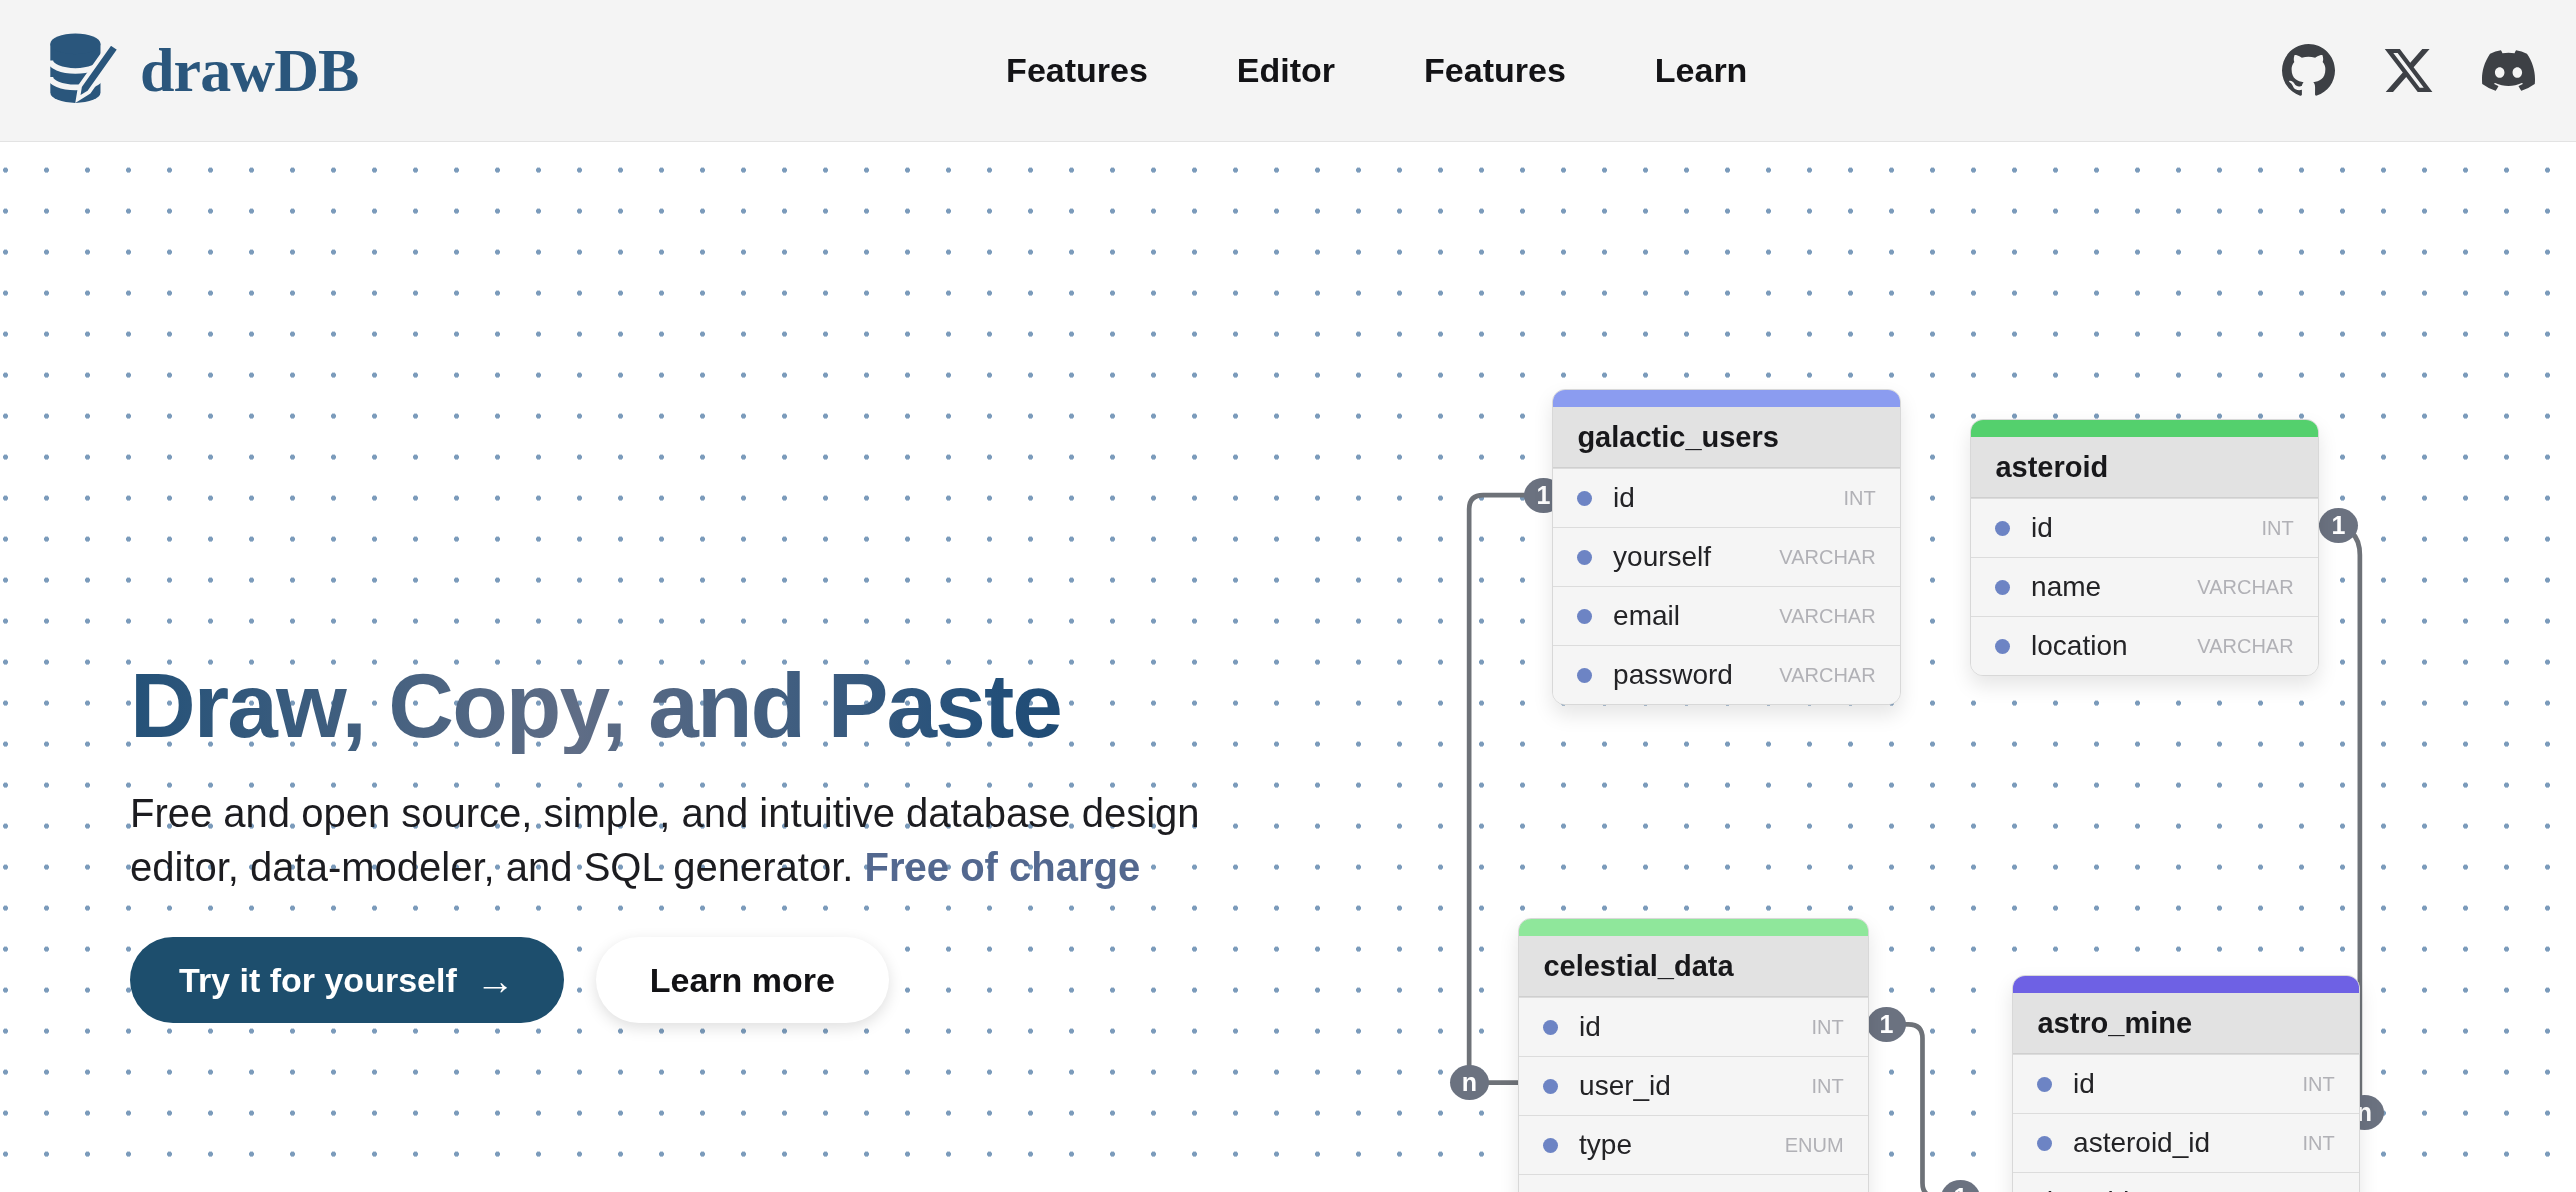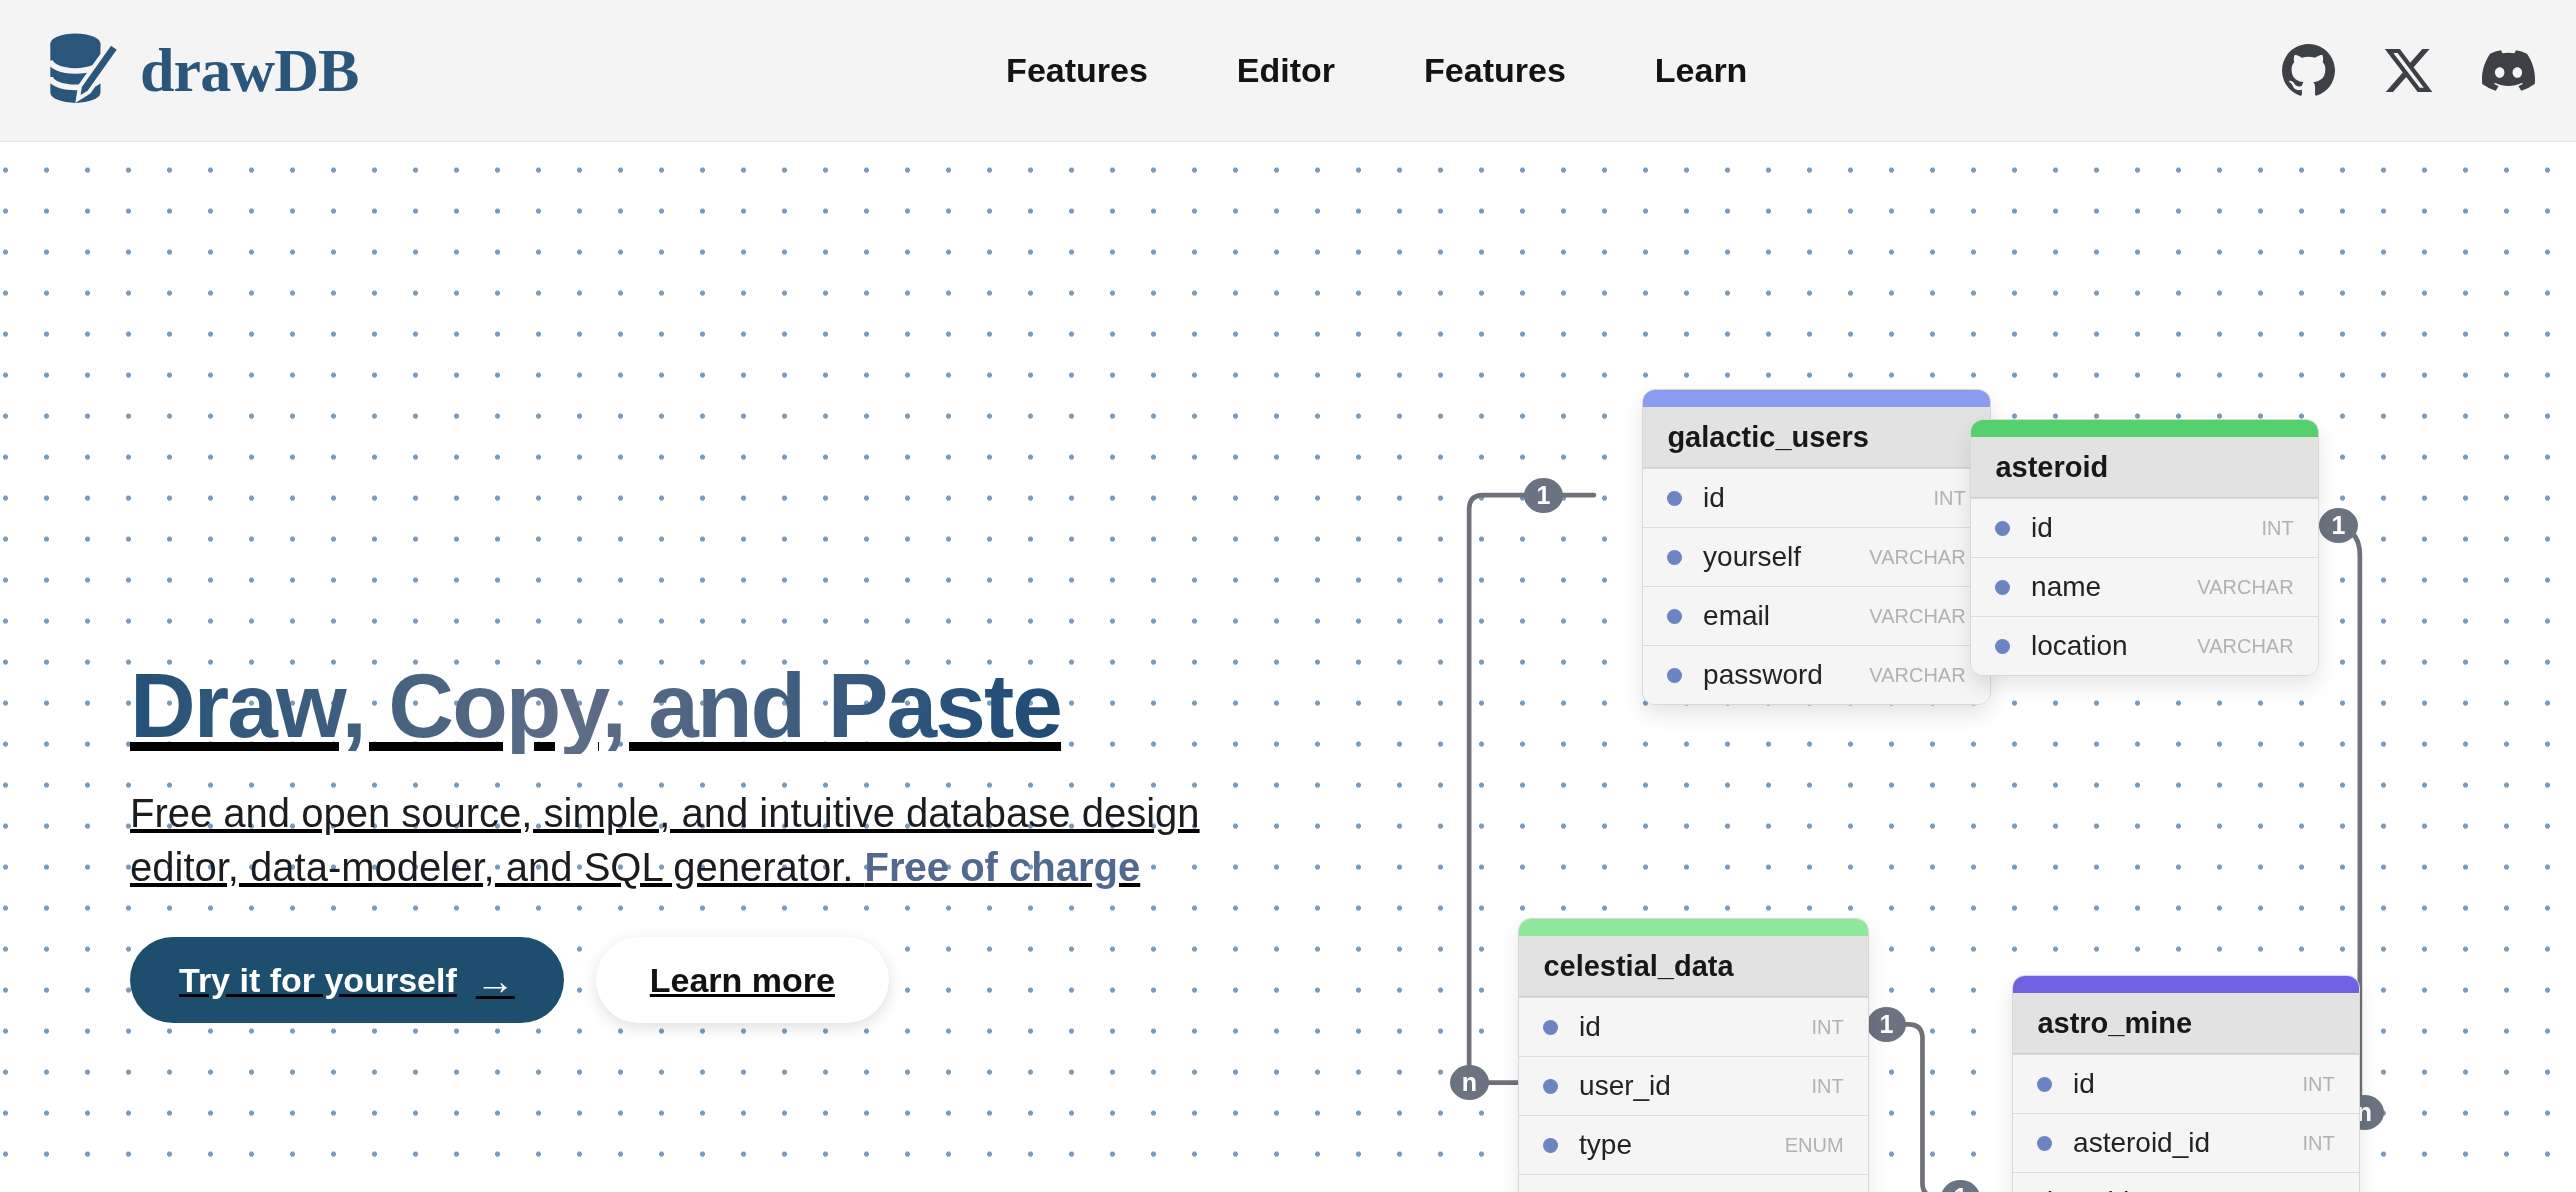--- a/index.html
+++ b/index.html
@@ -15,21 +15,21 @@
   .nav-links{display:flex;gap:89px;margin:6px auto;padding-left:113px;}
   .nav-link{font-size:34px;font-weight:700;color:#131316;cursor:pointer;}
   .socials{display:flex;gap:47px;align-items:center;}
   .social-icon{width:53px;height:53px;cursor:pointer;}
   .social-icon svg{width:53px;height:53px;fill:#3d4045;}
 
   
   .hero{position:absolute;left:0;top:144px;width:2576px;height:1049px;
     background-image:radial-gradient(circle,rgba(90,130,170,0.8) 2.3px,rgba(90,130,170,0) 2.8px);
     background-size:41px 41px;background-position:26px 5.6px;}
-  .hero-copy{position:absolute;left:130px;top:514px;width:1183px;text-decoration:underline;}
+  .hero-copy{position:absolute;left:130px;top:514px;width:1183px;}
   .hero-title{margin:0;font-size:91px;font-weight:800;letter-spacing:-1.9px;line-height:1.05;
     background:linear-gradient(95deg,#235178 0%,#5f6d86 38%,#24507a 72%,#123c63 100%);
     -webkit-background-clip:text;background-clip:text;color:transparent;}
   .hero-sub{margin:32px 0 0 0;font-size:40px;line-height:1.36;color:#1c1c20;font-weight:500;}
   .hero-sub .accent{color:#53688f;font-weight:700;}
   .hero-buttons{display:flex;gap:32px;margin-top:43px;align-items:center;}
   .btn{height:86px;border:none;border-radius:43px;display:flex;align-items:center;
     justify-content:center;font-size:34px;font-weight:700;cursor:pointer;
     font-family:"Liberation Sans","DejaVu Sans",sans-serif;}
   .btn-secondary{background:#ffffff;color:#121215;padding:0 54px;
@@ -122,21 +122,21 @@
         <path d="M 1698 374 H 1580 Q 1565 374 1565 389 V 985 Q 1565 1000 1580 1000 H 1617"></path>
         <path d="M 1991 938 H 2033 Q 2048 938 2048 953 V 1107 Q 2048 1122 2063 1122 H 2143"></path>
         <path d="M 2471 406 H 2480 Q 2514 406 2514 438 V 1031"></path>
       </svg>
   <div class="badge" style="left: 1524px; top: 334px;">1</div>
       <div class="badge" style="left: 1450px; top: 921px;">n</div>
       <div class="badge" style="left: 1867px; top: 863px;">1</div>
       <div class="badge" style="left: 1941px; top: 1036px;">1</div>
       <div class="badge" style="left: 2319px; top: 364px;">1</div>
       <div class="badge" style="left: 2345px; top: 951px;">n</div>
-      <div class="db-table" style="left: 1642px; top: 245px; width: 349px;">
+      <div class="db-table" style="left: 1552px; top: 245px; width: 349px;">
         <div class="db-accent" style="background: rgb(139, 156, 240);"></div>
         <div class="db-header">galactic_users</div>
         <div class="db-row">
           <span class="field-dot"></span>
           <span class="field-name">id</span>
           <span class="field-type">INT</span>
         </div>
         <div class="db-row">
           <span class="field-dot"></span>
           <span class="field-name">yourself</span>

